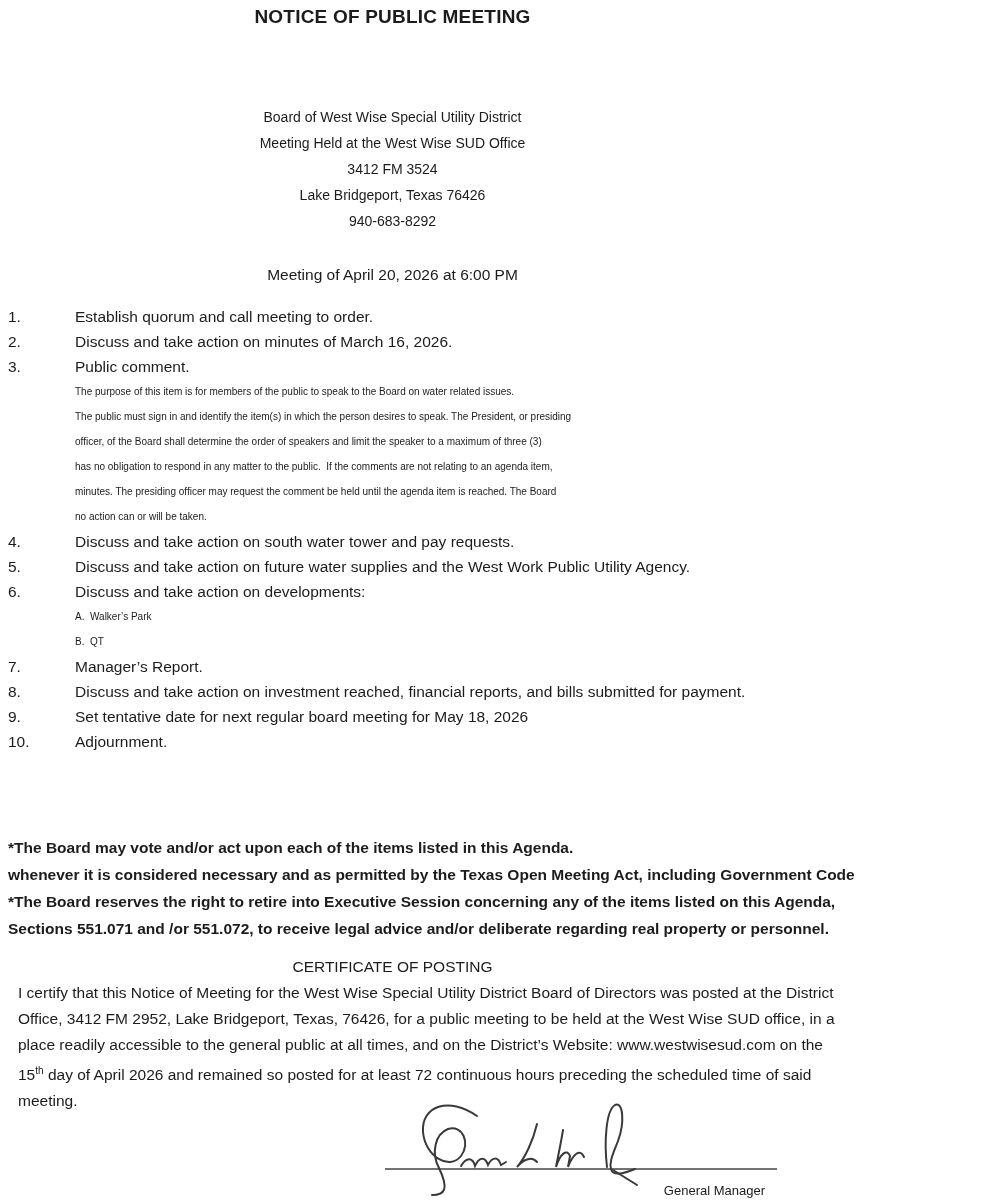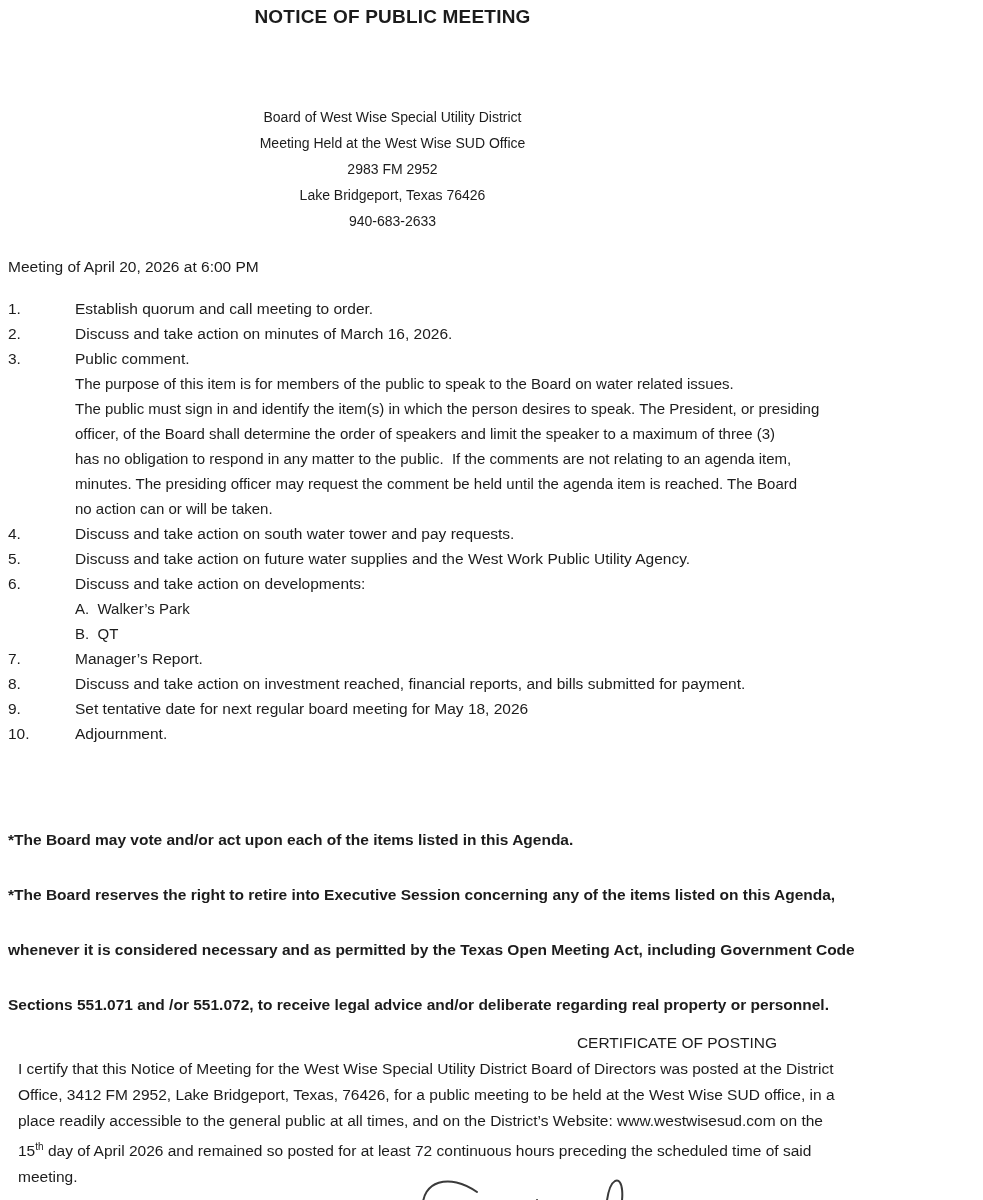--- a/index.html
+++ b/index.html
@@ -15,33 +15,33 @@
     text-align: center;
     font-size: 19px;
     font-weight: bold;
     line-height: 22px;
     letter-spacing: 0.2px;
   }
 
   .org-block { margin-top: 76px; text-align: center; }
   .org-block div { font-size: 14px; line-height: 26px; }
 
-  .date-line { margin-top: 20px; text-align: left; font-size: 15.5px; line-height: 26px; }
+  .date-line { margin-top: 28px; text-align: center; font-size: 15.5px; line-height: 26px; }
 
   .agenda { margin-top: 16px; }
   .agenda-row { display: flex; font-size: 15.5px; line-height: 25px; }
   .agenda-num { width: 67px; flex: 0 0 67px; white-space: pre; }
   .agenda-txt { white-space: pre; }
   .indent-block { margin-left: 67px; }
-  .indent-block div { font-size: 15px; line-height: 25px; white-space: pre; }
+  .indent-block div { font-size: 10px; line-height: 25px; white-space: pre; }
 
   .notes { margin-top: 80px; }
-  .notes div { font-size: 15.5px; line-height: 27px; font-weight: bold; white-space: pre; margin-top: 28px; }
+  .notes div { font-size: 15.5px; line-height: 27px; font-weight: bold; white-space: pre; }
 
-  .cert-heading { margin-top: 12px; text-align: right; font-size: 15.5px; line-height: 26px; }
+  .cert-heading { margin-top: 12px; text-align: center; font-size: 15.5px; line-height: 26px; }
   .cert-body div { font-size: 15.5px; line-height: 26px; white-space: pre; margin-left: 10px; }
   .cert-body sup { font-size: 10px; vertical-align: super; }
 
   .sig-block {
     position: relative;
     width: 392px;
     height: 124px;
     margin-left: auto;
     margin-top: -18px;
   }
@@ -58,23 +58,23 @@
 </head>
 <body>
 
 <div class="page">
 
   <div class="title">NOTICE OF PUBLIC MEETING</div>
 
   <div class="org-block">
     <div>Board of West Wise Special Utility District</div>
     <div>Meeting Held at the West Wise SUD Office</div>
-    <div>2983 FM 2952</div>
+    <div>3412 FM 3524</div>
     <div>Lake Bridgeport, Texas 76426</div>
-    <div>940-683-2633</div>
+    <div>940-683-8292</div>
   </div>
 
   <div class="date-line">Meeting of April 20, 2026 at 6:00 PM</div>
 
   <div class="agenda">
 
     <div class="agenda-row">
       <span class="agenda-num">1.</span>
       <span class="agenda-txt">Establish quorum and call meeting to order.</span>
     </div>
@@ -133,22 +133,22 @@
 
     <div class="agenda-row">
       <span class="agenda-num">10.</span>
       <span class="agenda-txt">Adjournment.</span>
     </div>
 
   </div>
 
   <div class="notes">
     <div>*The Board may vote and/or act upon each of the items listed in this Agenda.</div>
+    <div>whenever it is considered necessary and as permitted by the Texas Open Meeting Act, including Government Code</div>
     <div>*The Board reserves the right to retire into Executive Session concerning any of the items listed on this Agenda,</div>
-    <div>whenever it is considered necessary and as permitted by the Texas Open Meeting Act, including Government Code</div>
     <div>Sections 551.071 and /or 551.072, to receive legal advice and/or deliberate regarding real property or personnel.</div>
   </div>
 
   <div class="cert-heading">CERTIFICATE OF POSTING</div>
 
   <div class="cert-body">
     <div>I certify that this Notice of Meeting for the West Wise Special Utility District Board of Directors was posted at the District</div>
     <div>Office, 3412 FM 2952, Lake Bridgeport, Texas, 76426, for a public meeting to be held at the West Wise SUD office, in a</div>
     <div>place readily accessible to the general public at all times, and on the District’s Website: www.westwisesud.com on the</div>
     <div><span>15</span><sup>th</sup><span> day of April 2026 and remained so posted for at least 72 continuous hours preceding the scheduled time of said</span></div>

